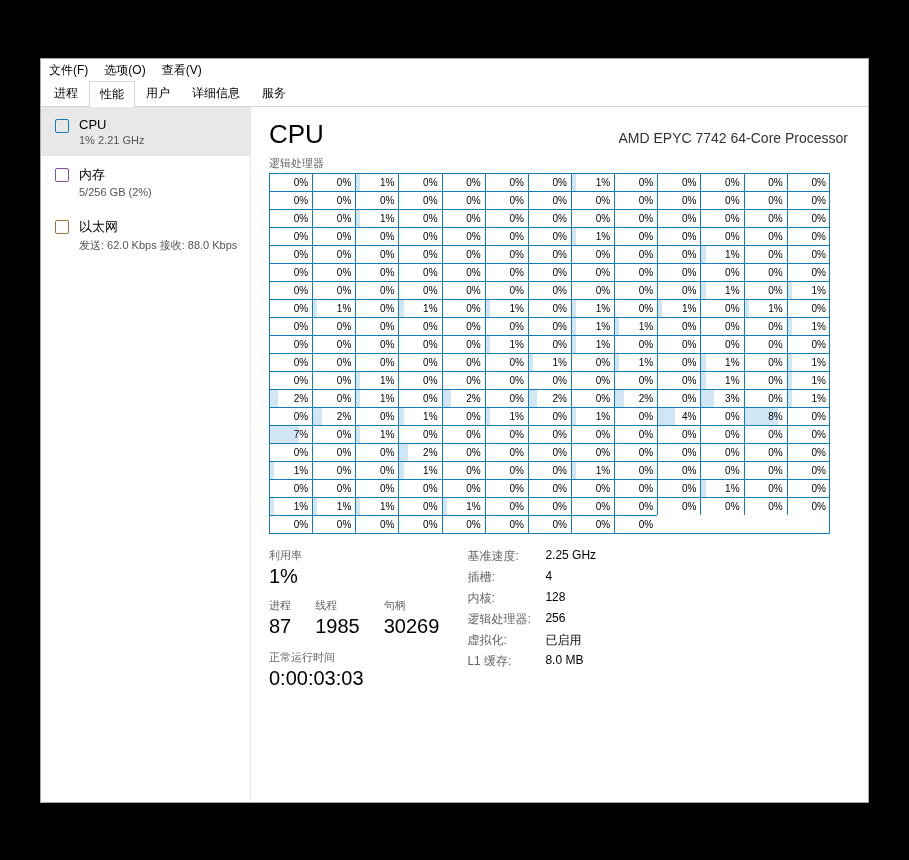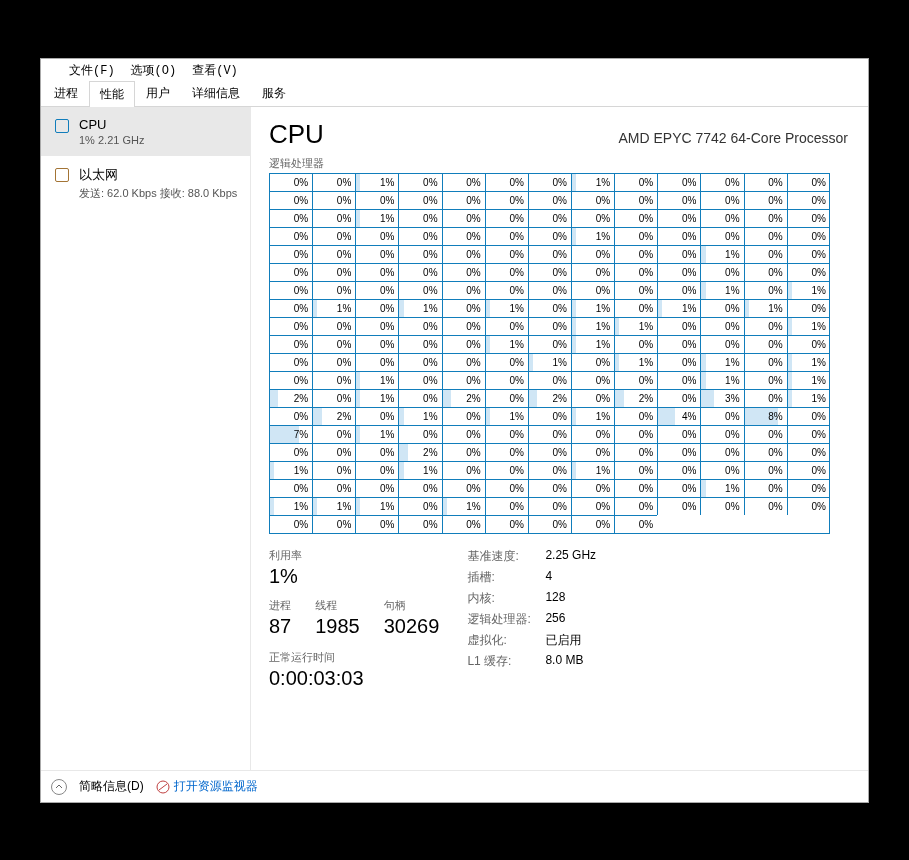--- a/index.html
+++ b/index.html
@@ -38,23 +38,22 @@
 .winbtn {
   width: 46px; height: 30px;
   display: flex; align-items: center; justify-content: center;
   color: #000;
 }
 .winbtn svg { width: 10px; height: 10px; stroke: #000; stroke-width: 1; fill: none; }
 .menubar {
   height: 22px;
   display: flex;
   align-items: center;
-  padding: 0 20px;
+  padding: 0 0;
   font-size: 12px;
-  font-family: Liberation Mono, monospace;
 }
 .menubar .menu-item { padding: 2px 8px; }
 .tabbar {
   height: 26px;
   display: flex;
   align-items: flex-end;
   border-bottom: 1px solid #d6d6d6;
   font-size: 12px;
   padding: 0 2px;
 }
@@ -186,20 +185,27 @@
   <div class="body">
     <div class="sidebar">
       <div class="item selected">
         <div class="ind" style="border-color:#117dbb"></div>
         <div class="texts">
           <div class="name">CPU</div>
           <div class="sub">1% 2.21 GHz</div>
         </div>
       </div>
       <div class="item">
+        <div class="ind" style="border-color:#8b4a9e"></div>
+        <div class="texts">
+          <div class="name">内存</div>
+          <div class="sub">5/256 GB (2%)</div>
+        </div>
+      </div>
+      <div class="item">
         <div class="ind" style="border-color:#a37435"></div>
         <div class="texts">
           <div class="name">以太网</div>
           <div class="sub">发送: 62.0 Kbps 接收: 88.0 Kbps</div>
         </div>
       </div>
     </div>
 
     <div class="main">
       <div class="header-row">
@@ -554,30 +560,13 @@
             </div>
           <div class="kv">
               <div class="k">L1 缓存:</div>
               <div class="v">8.0 MB</div>
             </div>
         </div>
       </div>
     </div>
   </div>
 
-  <div class="footer">
-    <span class="chev-circ">
-      <svg width="8" height="8" viewBox="0 0 8 8">
-          <path d="M1 5 L4 2 L7 5" fill="none" stroke="#666" stroke-width="1"></path>
-        </svg>
-    </span>
-    <span>简略信息(D)</span>
-    <span style="display:flex;align-items:center;gap:4px;">
-      <span class="circ-icon">
-        <svg width="14" height="14" viewBox="0 0 14 14">
-            <circle cx="7" cy="7" r="6" fill="none" stroke="#c04040" stroke-width="1"></circle>
-            <path d="M3 10 L11 4" stroke="#c04040" stroke-width="1"></path>
-          </svg>
-      </span>
-      <span class="link">打开资源监视器</span>
-    </span>
-  </div>
 </div>
 
 </body></html>

